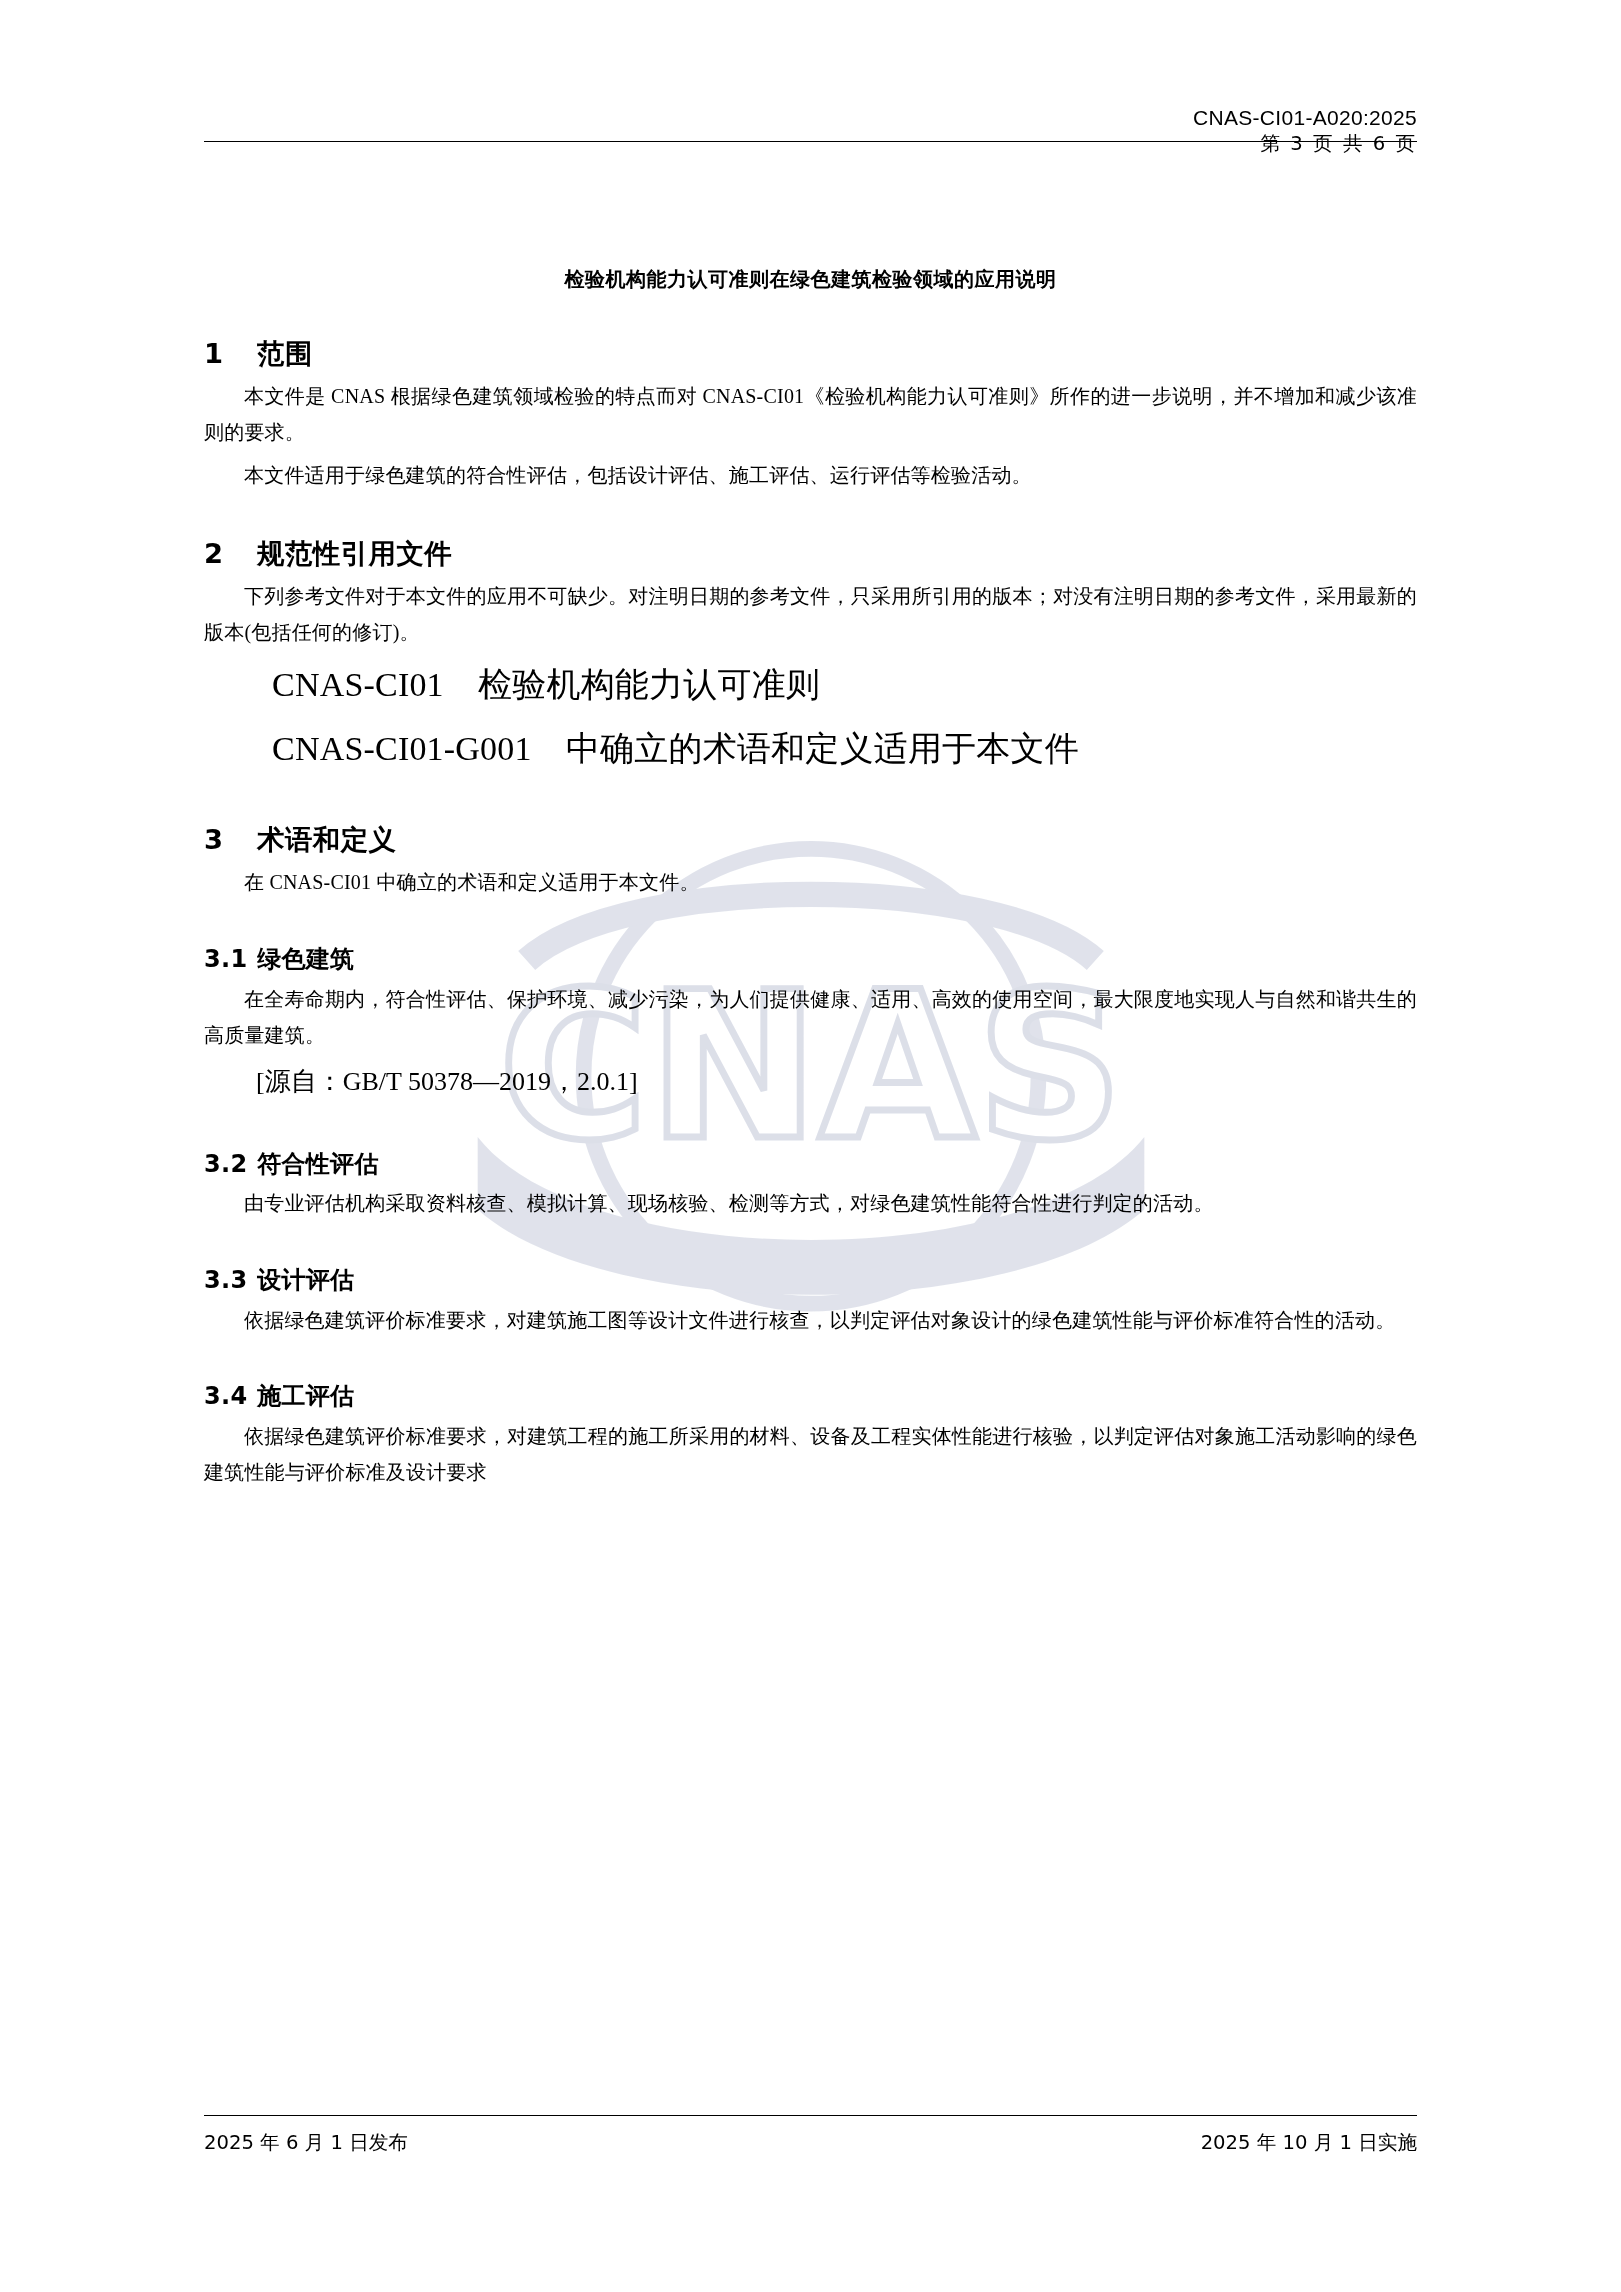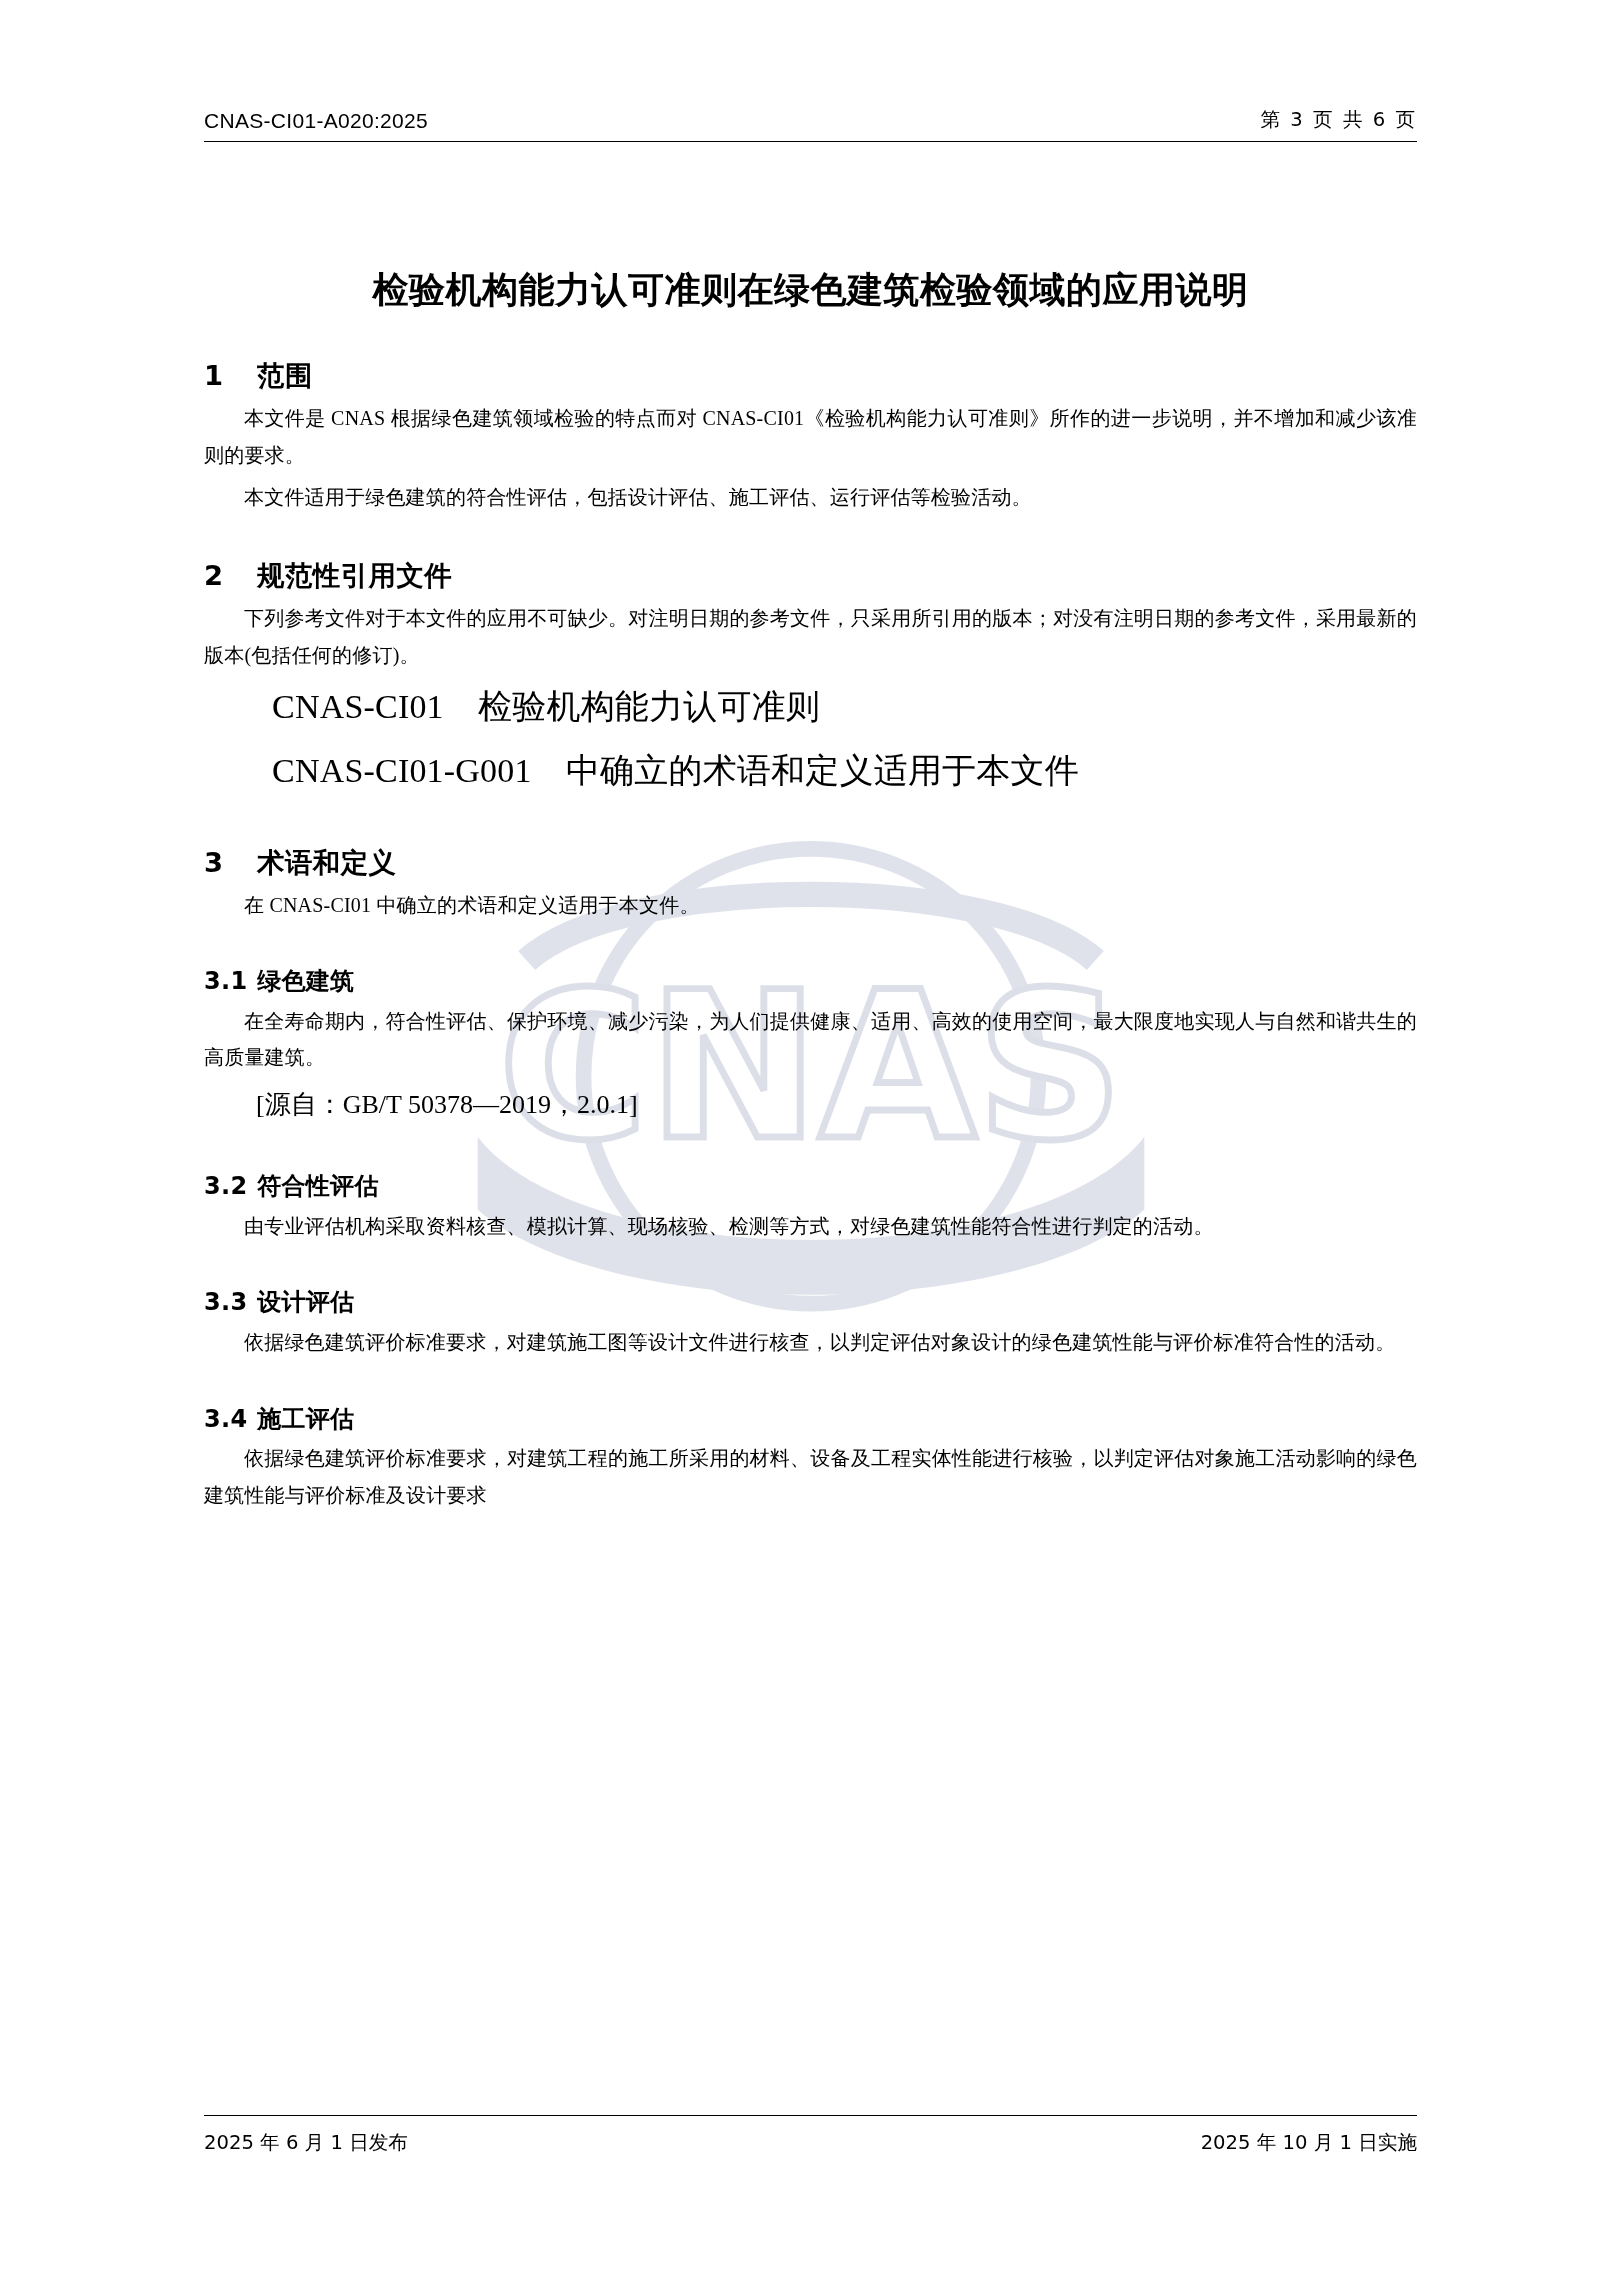--- a/index.html
+++ b/index.html
@@ -44,20 +44,21 @@
     left: 204px;
     top: 106px;
     width: 1213px;
     display: flex;
     justify-content: space-between;
     align-items: flex-end;
     font-family: "Liberation Sans", sans-serif;
     font-size: 21px;
     letter-spacing: 0.3px;
     z-index: 2;
+    flex-direction: column;
   }
   .header .right {
     font-family: "DejaVu Sans", sans-serif;
     font-size: 19.6px;
     letter-spacing: 2px;
   }
   .header-rule {
     position: absolute;
     left: 204px;
     top: 141px;
@@ -92,21 +93,21 @@
     position: absolute;
     left: 204px;
     top: 265px;
     width: 1213px;
     z-index: 1;
   }
 
   h1.doc-title {
     font-family: "DejaVu Sans", sans-serif;
     font-weight: bold;
-    font-size: 36px;
+    font-size: 20px;
     text-align: center;
     margin: 0 0 0 0;
     letter-spacing: 0.5px;
     line-height: 1.4;
   }
 
   .sec-h {
     font-family: "DejaVu Sans", sans-serif;
     font-weight: bold;
     font-size: 27.4px;

